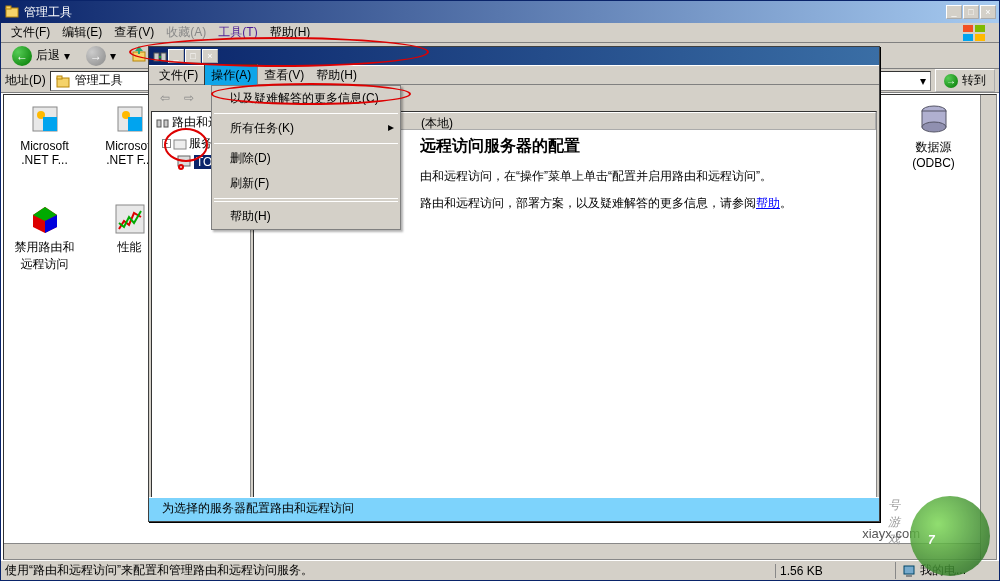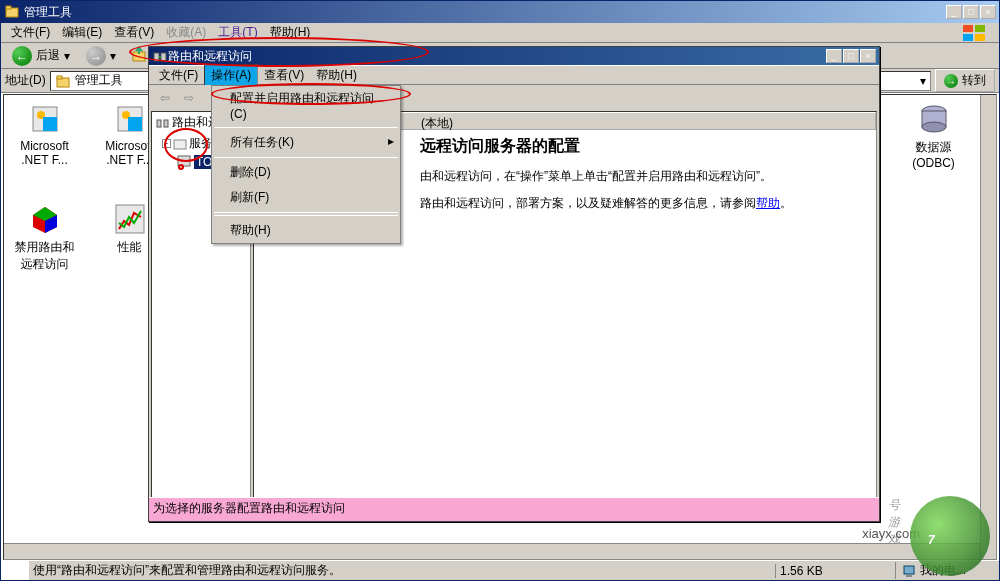--- a/index.html
+++ b/index.html
@@ -30,21 +30,21 @@
 
 .content-area { position: absolute; top: 93px; left: 2px; right: 2px; bottom: 20px; background: #fff; border: 1px inset #888; }
 .desktop-icons { padding: 8px; display: flex; gap: 20px; flex-wrap: wrap; }
 .desk-icon { width: 65px; text-align: center; }
 .desk-icon .ico { width: 32px; height: 32px; margin: 0 auto; }
 .desk-icon .lbl { margin-top: 4px; word-wrap: break-word; }
 
 .right-scroll { position: absolute; right: 0; top: 0; bottom: 0; width: 16px; background: #d4d0c8; border-left: 1px solid #888; }
 .hscroll-outer { position: absolute; bottom: 0; left: 0; right: 16px; height: 16px; background: #d4d0c8; border-top: 1px solid #888; }
 
-.status-bar { position: absolute; bottom: 0; left: 0; right: 0; height: 20px; background: #d4d0c8; display: flex; align-items: center; padding: 0 4px; border-top: 1px solid #fff; margin-left: 28px; }
+.status-bar { position: absolute; bottom: 0; left: 0; right: 0; height: 20px; background: #d4d0c8; display: flex; align-items: center; padding: 0 4px; border-top: 1px solid #fff; }
 .status-bar .status-text { flex: 1; }
 .status-bar .size-cell { width: 120px; border-left: 1px solid #888; padding-left: 4px; }
 .status-bar .pc-cell { width: 100px; border-left: 1px solid #888; padding-left: 6px; display: flex; align-items: center; gap: 4px; }
 
 
 .inner-window { position: absolute; top: 46px; left: 148px; width: 732px; height: 476px; background: #d4d0c8; border: 1px solid #404040; box-shadow: 1px 1px 0 #000; z-index: 10; }
 .inner-title { height: 18px; background: linear-gradient(to right, #0a246a, #3a6ea5); display: flex; align-items: center; padding: 0 3px; color: #fff; }
 .inner-title .title-text { flex: 1; }
 .inner-menu { height: 20px; background: #d4d0c8; display: flex; align-items: center; padding: 0 4px; border-top: 1px solid #fff; border-bottom: 1px solid #808080; }
 .inner-menu span { padding: 2px 6px; }
@@ -58,21 +58,21 @@
 .tree-pane .server-node { margin-left: 14px; display: flex; align-items: center; gap: 2px; }
 .server-ico { width: 16px; height: 16px; position: relative; }
 .red-circle { position: absolute; left: 6px; top: 110px; width: 44px; height: 34px; border: 2px solid #d00; border-radius: 50%; pointer-events: none; }
 
 .content-pane { flex: 1; background: #fff; border: 1px inset #888; margin: 0 2px 2px 0; padding: 6px; overflow: hidden; }
 .content-header { height: 18px; background: #d4d0c8; border: 1px outset #fff; margin: -6px -6px 6px -6px; padding: 2px 6px; }
 .content-pane h2 { font-size: 16px; font-weight: bold; margin-bottom: 10px; }
 .content-pane p { margin-bottom: 8px; line-height: 1.6; }
 .content-pane a { color: #00f; }
 
-.inner-status { position: absolute; bottom: 0; left: 0; right: 0; height: 24px; background: #f9a8d4; border-top: 1px solid #fff; padding: 2px 4px; }
+.inner-status { position: absolute; bottom: 0; left: 0; right: 0; height: 24px; background: #7dd3fc; border-top: 1px solid #fff; padding: 2px 13px; }
 
 
 .context-menu { position: absolute; top: 38px; left: 62px; width: 190px; background: #d4d0c8; border: 1px solid #808080; box-shadow: 2px 2px 2px rgba(0,0,0,0.3); z-index: 20; }
 .context-menu .mitem { padding: 4px 18px; position: relative; }
 .context-menu .mitem.disabled { color: #808080; }
 .context-menu .msep { height: 1px; background: #808080; border-bottom: 1px solid #fff; margin: 2px 2px; }
 .context-menu .submenu-arrow { position: absolute; right: 6px; top: 4px; }
 
 .red-ellipse { position: absolute; left: 40px; top: 32px; width: 260px; height: 30px; border: 2px solid #d00; border-radius: 50%; pointer-events: none; z-index: 22; }
 
@@ -220,39 +220,38 @@
   </div>
 </div>
 
 <div class="inner-window">
   <div class="inner-title">
     <svg width="16" height="16">
         <rect x="2" y="5" width="5" height="8" fill="#ccc" stroke="#555"></rect>
         <rect x="9" y="5" width="5" height="8" fill="#ccc" stroke="#555"></rect>
         <path d="M7 9 L9 9" stroke="#0f0"></path>
       </svg>
-    <span class="title-text">路由和远程访问</span>
     <div class="win-controls">
       <div class="win-btn">_</div>
       <div class="win-btn">□</div>
       <div class="win-btn">×</div>
     </div>
   </div>
 
   <div class="inner-menu">
     <span>文件(F)</span>
     <span class="active">操作(A)</span>
     <span>查看(V)</span>
     <span>帮助(H)</span>
   </div>
 
   <div class="red-ellipse" style="left:-20px;top:-10px;width:300px;height:30px"></div>
 
   <div class="context-menu">
-    <div class="mitem">配置并启用路由和远程访问(C)</div>
+    <div class="mitem">以及疑难解答的更多信息(C)</div>
     <div class="msep"></div>
     <div class="mitem">
       <span>所有任务(K)</span>
       <span class="submenu-arrow">▸</span>
     </div>
     <div class="msep"></div>
     <div class="mitem">删除(D)</div>
     <div class="mitem">刷新(F)</div>
     <div class="msep"></div>
     <div class="msep"></div>

